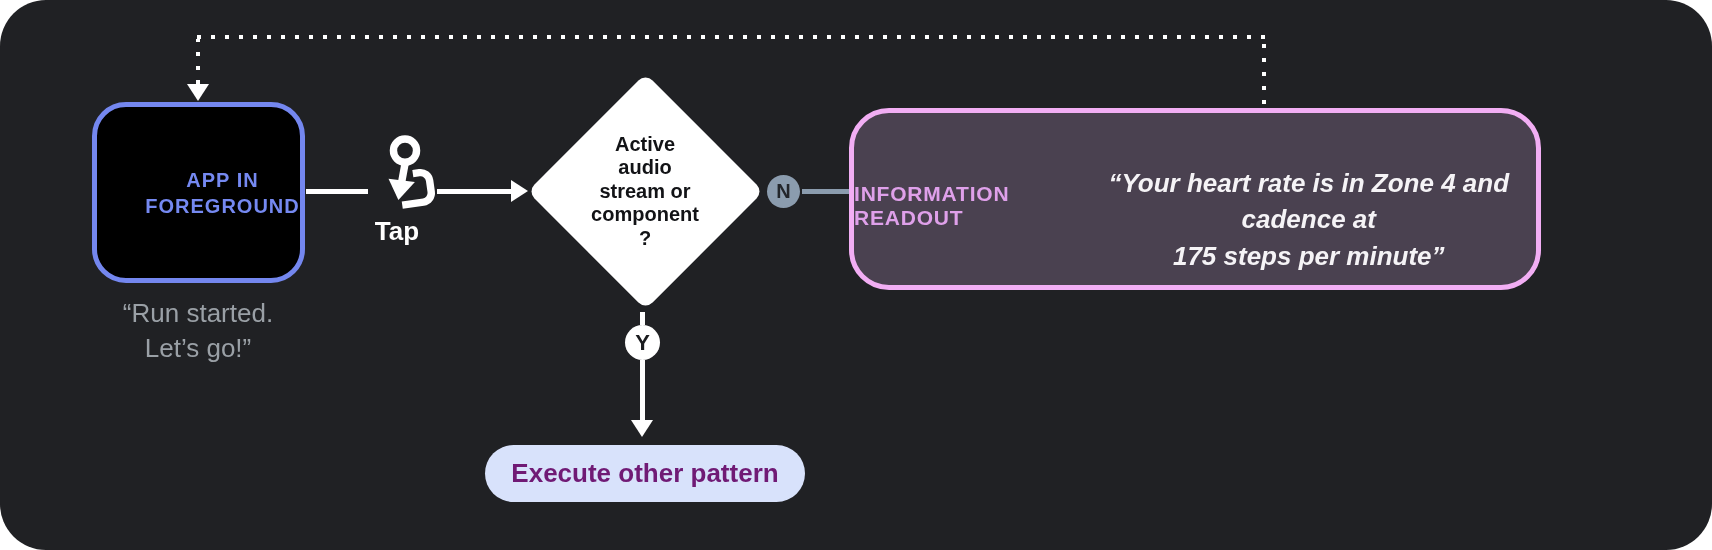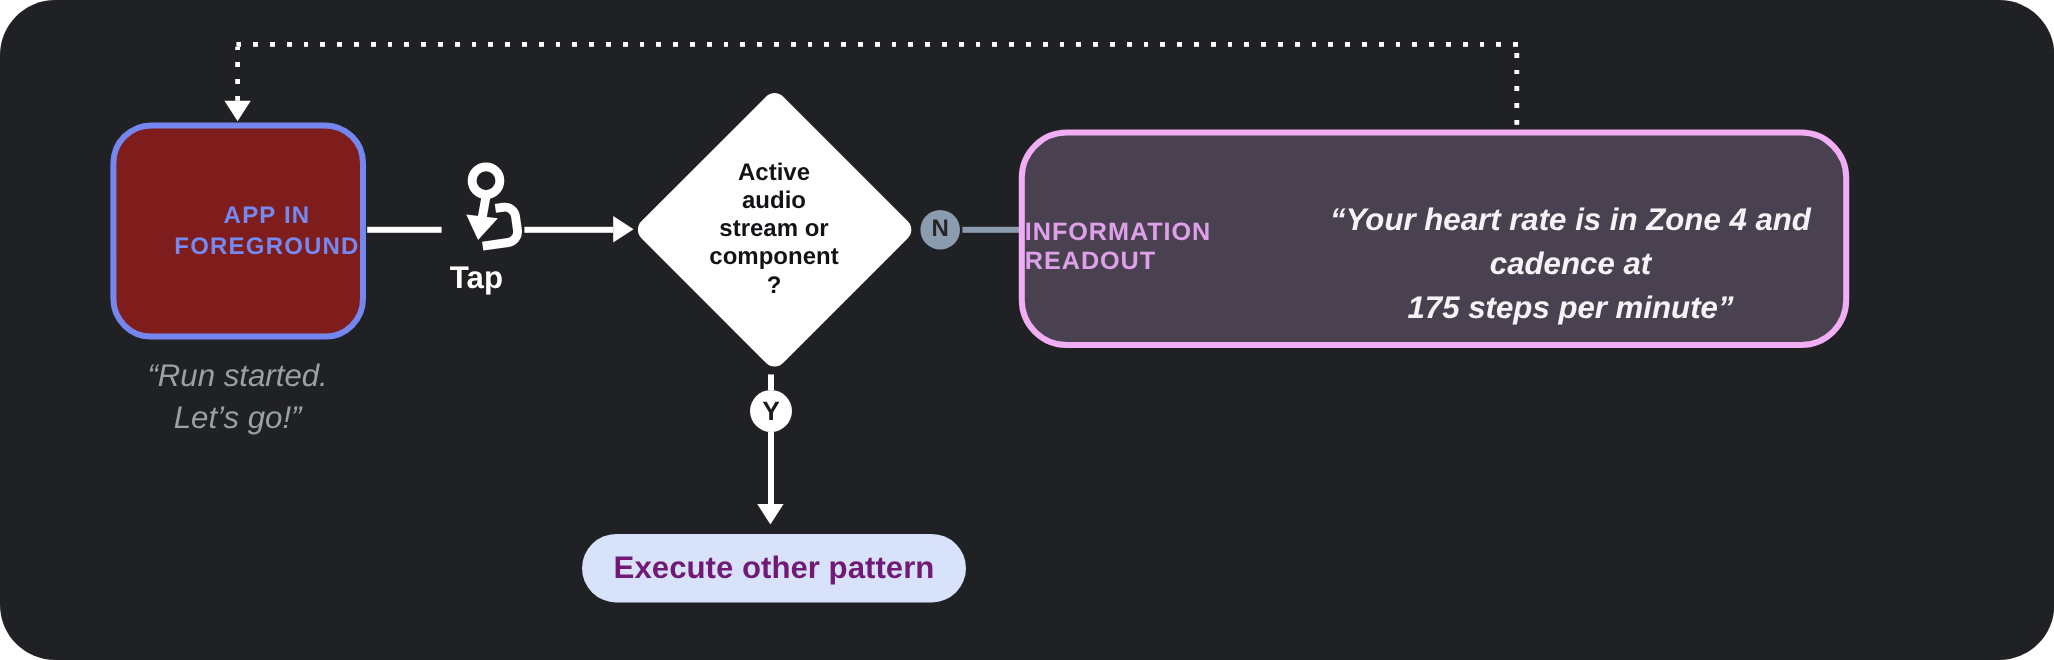--- a/index.html
+++ b/index.html
@@ -13,26 +13,26 @@
     background:repeating-linear-gradient(0deg,#fff 0 4px,transparent 4px 14px);}
   .dot-v.left{left:196px;top:39px;height:45px;}
   .dot-v.right{left:1262px;top:39px;height:65px;}
   .arrow-down{position:absolute;width:0;height:0;
     border-left:11px solid transparent;border-right:11px solid transparent;border-top:17px solid #fff;}
   .arrow-down.loop{left:187px;top:84px;}
   .arrow-down.yes{left:631px;top:420px;}
 
   
   .app-node{position:absolute;left:92px;top:102px;width:213px;height:181px;box-sizing:border-box;
-    background:#7f1d1d;border:5px solid #7487EF;border-radius:34px;
+    background:#000000;border:5px solid #7487EF;border-radius:34px;
     display:flex;align-items:center;justify-content:center;padding-left:48px;}
   .app-node .lbl{color:#7589F1;font-weight:bold;font-size:20px;letter-spacing:1px;text-align:center;
     white-space:pre-line;line-height:1.3;}
   .caption{position:absolute;left:72px;top:296px;width:252px;text-align:center;color:#9AA0A6;
-    font-style:italic;font-size:26px;line-height:1.35;white-space:pre-line;}
+    font-size:26px;line-height:1.35;white-space:pre-line;}
 
   
   .line-h{position:absolute;height:5px;background:#fff;}
   .line-v{position:absolute;width:5px;background:#fff;}
   .head-right{position:absolute;width:0;height:0;
     border-top:11px solid transparent;border-bottom:11px solid transparent;border-left:17px solid #fff;}
   .head-right.gray{border-left-color:#8B9CAE;}
 
   
   .tap-icon{position:absolute;left:372px;top:134px;width:66px;height:86px;}

